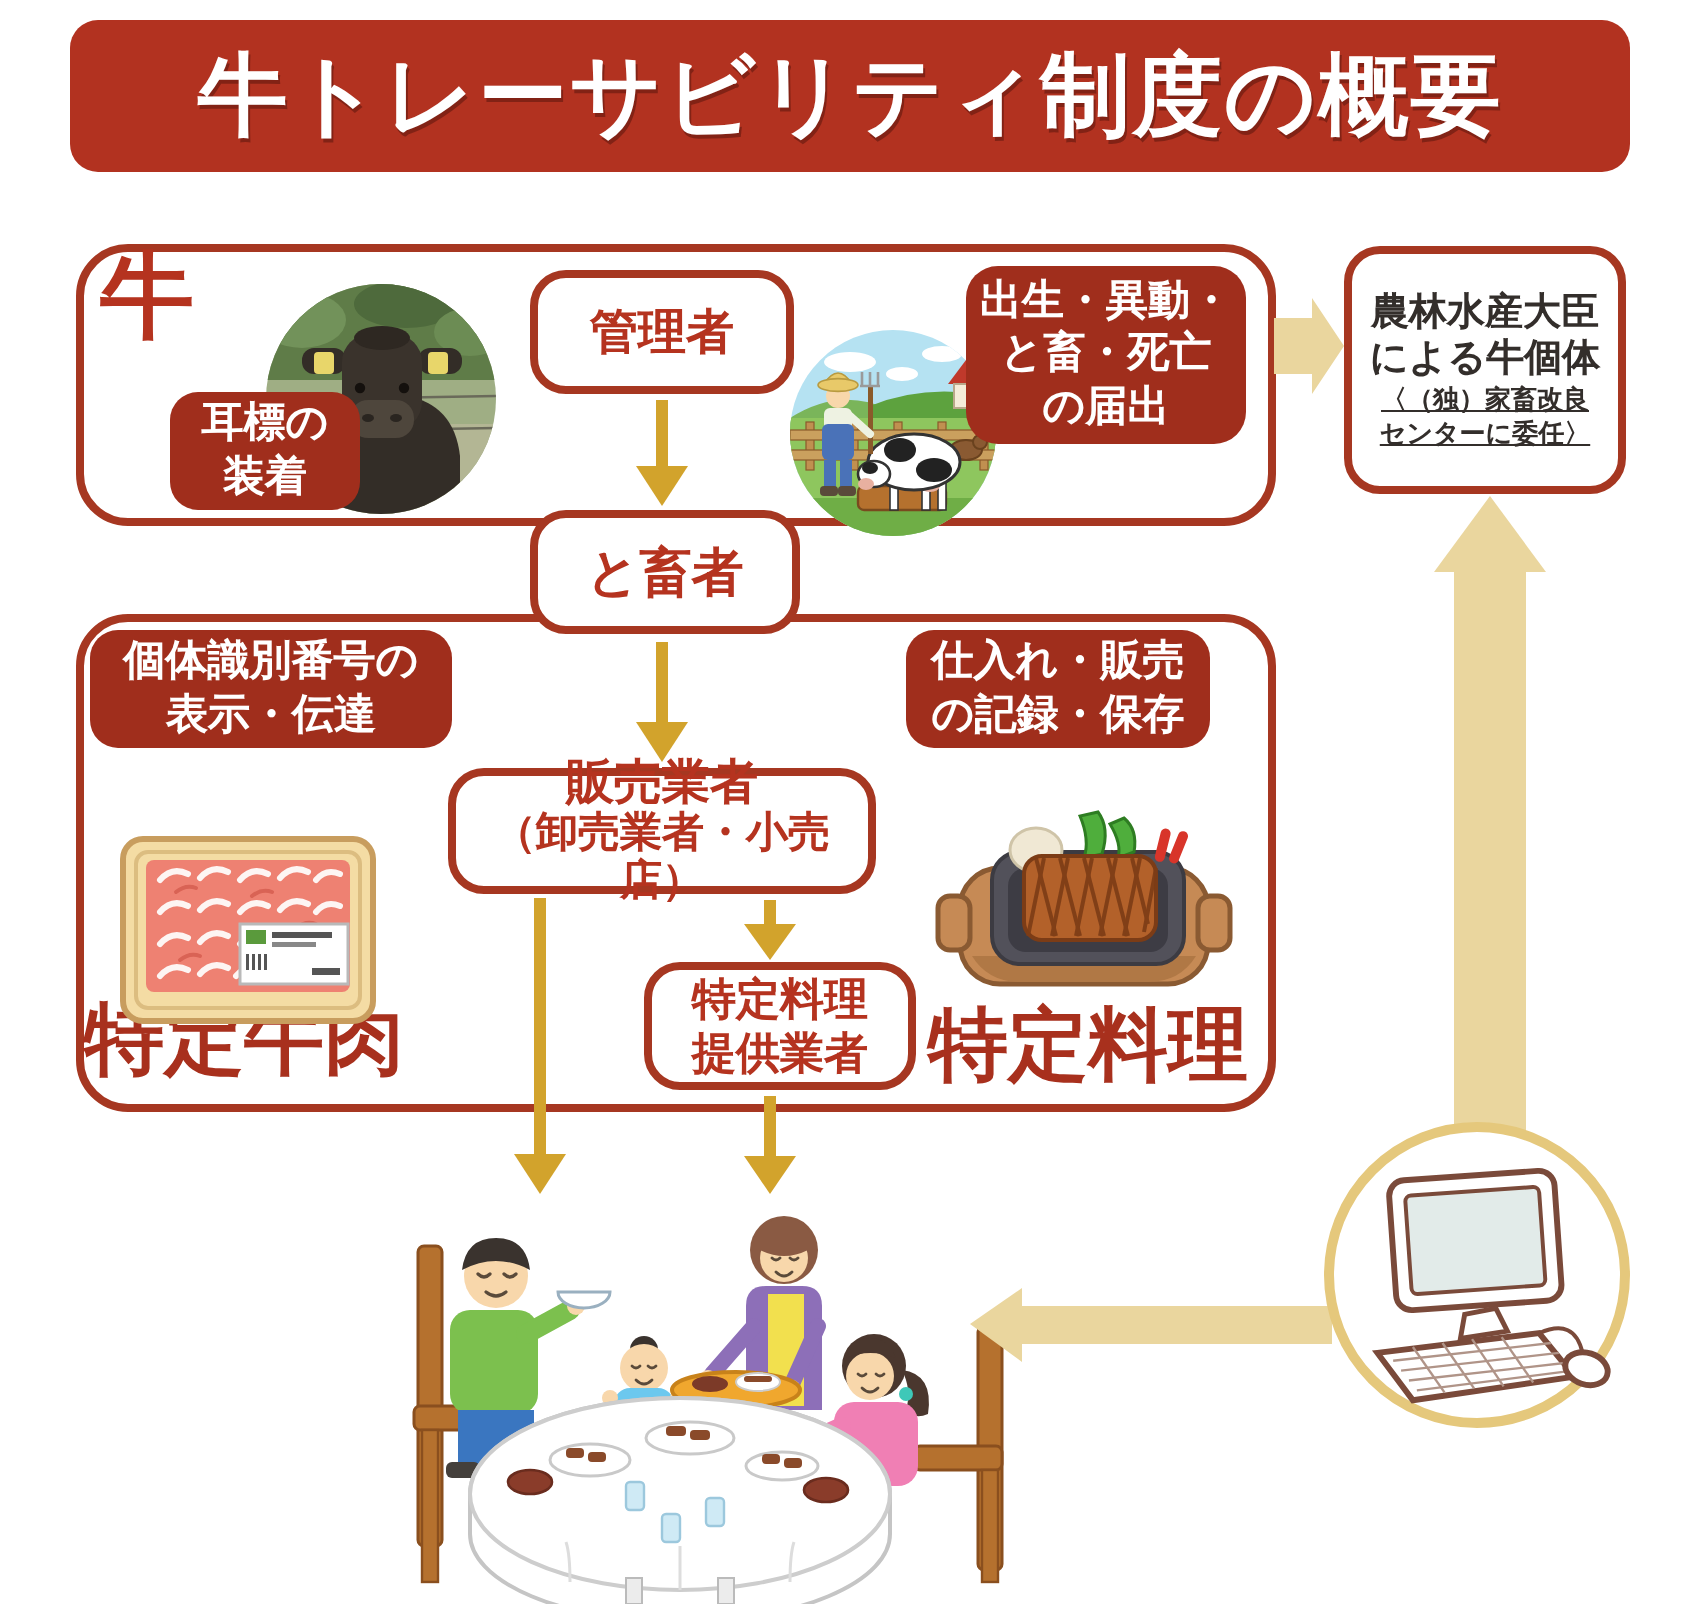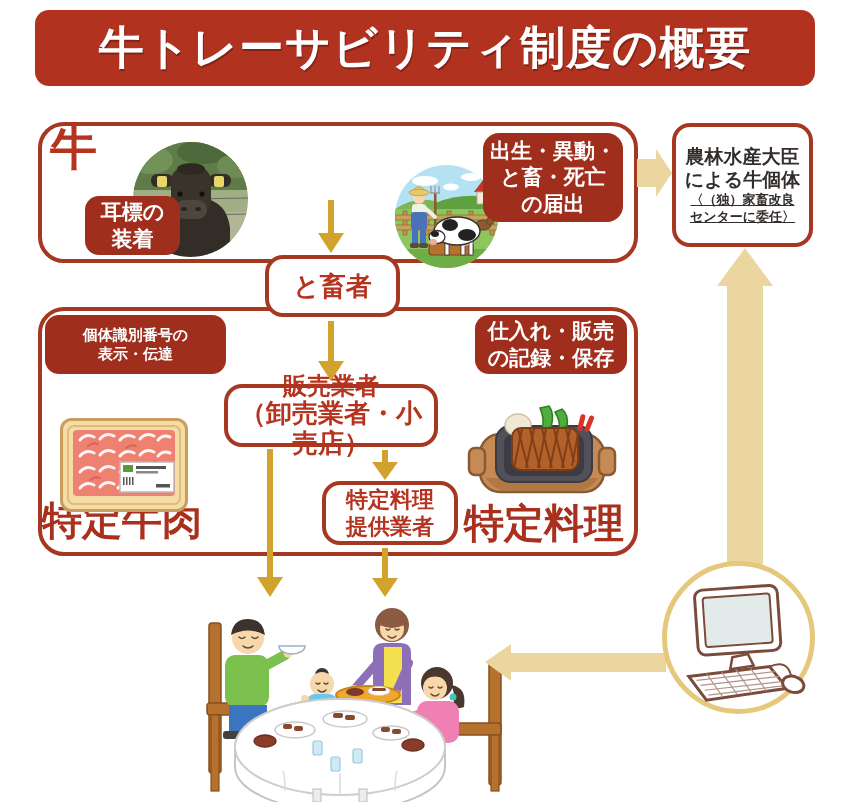--- a/index.html
+++ b/index.html
@@ -30,25 +30,25 @@
     text-align:center;z-index:3;
   }
   .cowlabel{left:50px;top:124px;font-size:47px;font-weight:bold;color:var(--red);line-height:1;z-index:2;}
   .eartag{left:45px;top:196px;width:95px;height:59px;font-size:21px;margin-left:40px;}
   .manager{left:265px;top:135px;width:132px;height:62px;font-size:24px;}
   .notify{left:483px;top:133px;width:140px;height:89px;font-size:21px;border-radius:16px;}
   .ministry{left:672px;top:123px;width:141px;height:124px;color:var(--ministry);z-index:2;}
   .ministry .main{font-size:19px;line-height:1.24;display:block;}
   .ministry .sub{font-size:13px;line-height:1.3;display:block;text-decoration:underline;}
   .slaughter{left:265px;top:255px;width:135px;height:62px;font-size:26px;z-index:6;}
-  .idbadge{left:45px;top:315px;width:181px;height:59px;font-size:15px;justify-content:center;}
-  .recbadge{left:475px;top:315px;width:152px;height:59px;font-size:21px;}
+  .idbadge{left:45px;top:315px;width:181px;height:59px;font-size:21px;justify-content:center;}
+  .recbadge{left:453px;top:315px;width:152px;height:59px;font-size:21px;}
   .seller{left:224px;top:384px;width:214px;height:63px;}
   .seller .l1{font-size:24px;line-height:1.15;display:block;}
-  .seller .l2{font-size:26px;line-height:1.15;display:block;}
+  .seller .l2{font-size:21px;line-height:1.15;display:block;}
   .restaurant{left:322px;top:481px;width:136px;height:64px;font-size:22px;line-height:1.25;}
   .biglabel{font-size:40px;font-weight:bold;color:var(--biglabel);line-height:1;z-index:2;}
   .beeflabel{left:42px;top:500px;}
   .dishlabel{left:464px;top:503px;}
   .illus{z-index:3;}
   .arrows{left:0;top:0;width:850px;height:802px;z-index:4;pointer-events:none;}
   .gold{fill:var(--gold);}
   .tan{fill:var(--tan);}
   .pccircle{
     left:662px;top:561px;width:153px;height:153px;border:5px solid var(--tanborder);
@@ -94,20 +94,23 @@
       <ellipse cx="51" cy="67" rx="3" ry="2" fill="#2a2520"></ellipse>
       <ellipse cx="65" cy="67" rx="3" ry="2" fill="#2a2520"></ellipse>
     </g>
   </svg>
 
   <div class="abs badge eartag">
     <span>耳標の</span>
     <span>装着</span>
   </div>
 
+  <div class="abs wbox manager">
+    <span>管理者</span>
+  </div>
 
   <svg class="abs illus" style="left:395px;top:165px;" width="103" height="103" viewBox="0 0 103 103">
     <defs>
         <clipPath id="farmclip">
           <circle cx="51.5" cy="51.5" r="51.5"></circle>
         </clipPath>
       </defs>
     <g clip-path="url(#farmclip)">
       <rect x="0" y="0" width="103" height="103" fill="#b5e2f2"></rect>
       <ellipse cx="30" cy="16" rx="13" ry="5" fill="#fff"></ellipse>

